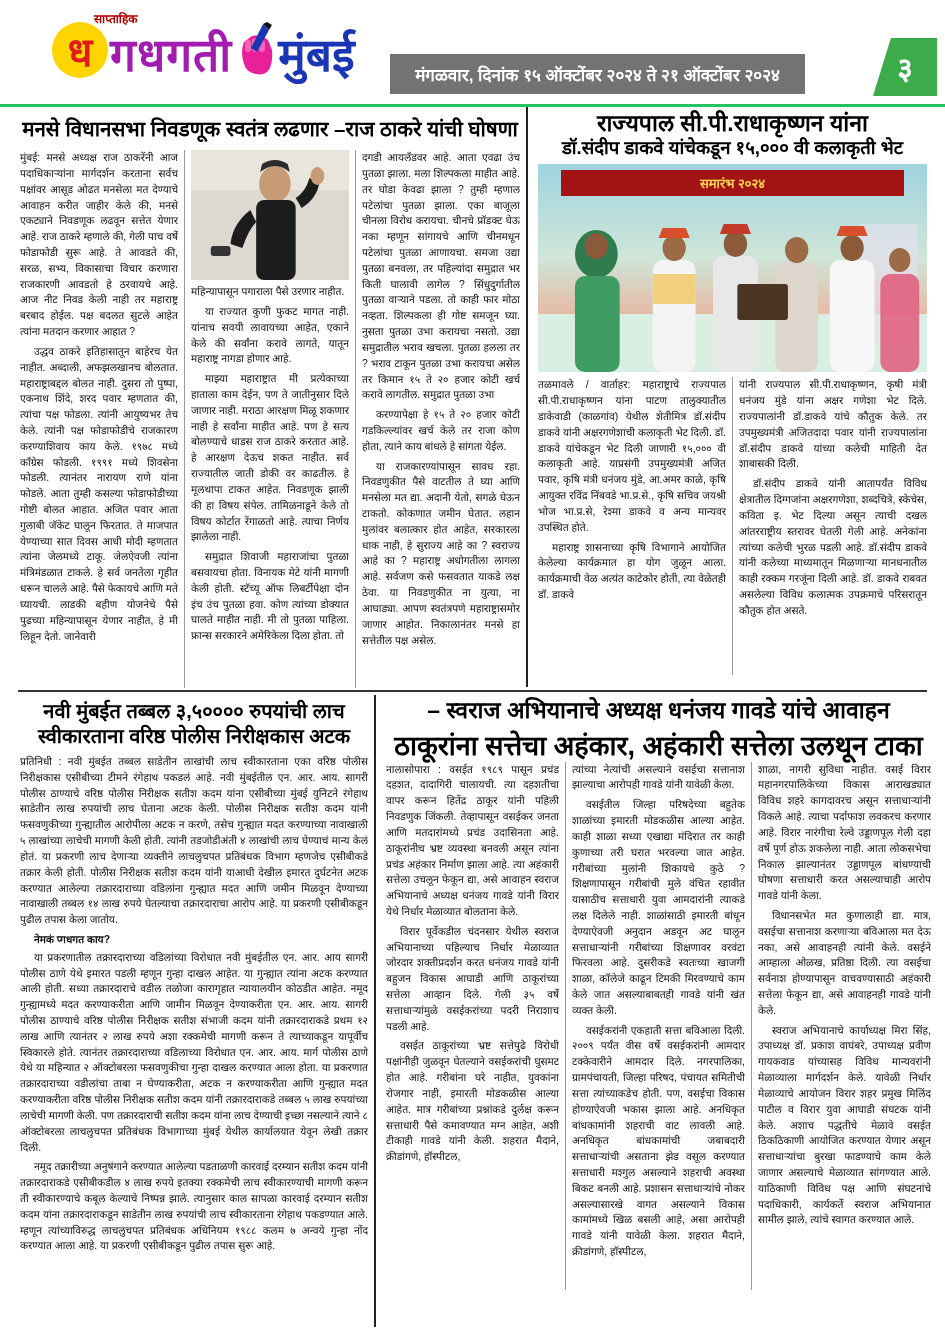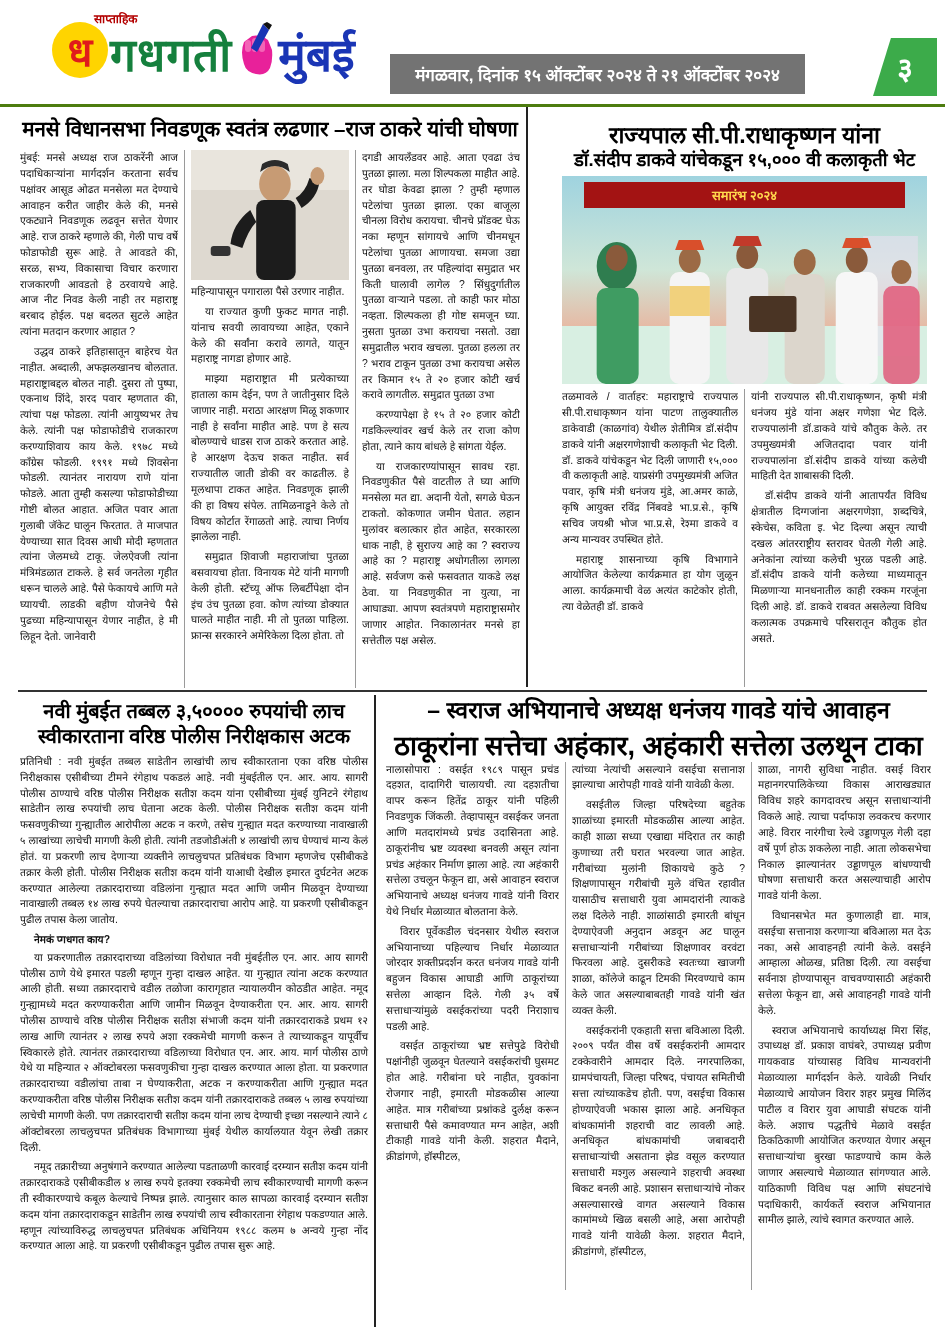--- a/index.html
+++ b/index.html
@@ -1,24 +1,24 @@
 <!DOCTYPE html>
 <html lang="mr"><head>
 <meta charset="utf-8">
 <style>
   html,body{margin:0;padding:0;background:#e8e8e8;}
   .page{position:relative;width:945px;height:1332px;margin:0 auto;background:#ffffff;
         font-family:"Liberation Sans","DejaVu Sans",sans-serif;color:#111;overflow:hidden;}
   
-  .header{position:relative;height:104px;border-bottom:3px solid #4d7c0f;}
+  .header{position:relative;height:104px;border-bottom:3px solid #22c55e;}
   .masthead{position:absolute;left:52px;top:8px;display:flex;align-items:flex-end;}
   .tagline{position:absolute;left:42px;top:2px;font-size:12px;font-weight:bold;color:#b30000;}
   .logo-dha{width:56px;height:56px;border-radius:50%;background:#ffd400;color:#e01b1b;
             font-size:40px;font-weight:bold;display:flex;align-items:center;justify-content:center;margin-top:14px;}
-  .logo-rest{font-size:46px;font-weight:bold;color:#15803d;letter-spacing:1px;line-height:1;margin:14px 2px 0 2px;}
+  .logo-rest{font-size:46px;font-weight:bold;color:#a21caf;letter-spacing:1px;line-height:1;margin:14px 2px 0 2px;}
   .fist{width:40px;height:56px;margin:10px 2px 0 2px;}
   .logo-city{font-size:46px;font-weight:bold;color:#1a35b5;line-height:1;margin-top:14px;}
   .datestrip{position:absolute;left:390px;top:54px;width:415px;height:40px;background:#737373;color:#fff;
              display:flex;align-items:center;justify-content:center;font-size:17px;font-weight:bold;}
   .pagenum{position:absolute;right:8px;top:38px;width:64px;height:58px;background:#3cab4a;color:#fff;
            font-size:30px;font-weight:bold;display:flex;align-items:center;justify-content:center;
            clip-path:polygon(28% 0,100% 0,100% 100%,0 100%);}
   
   .h-xl{font-weight:bold;text-align:center;color:#000;}
   .lead{font-weight:normal;}
@@ -29,21 +29,21 @@
   .vdivider{width:2px;background:#222;}
   .hdivider{height:2px;background:#333;margin:3px 18px;}
   
   .row-top{display:flex;height:580px;padding:0 8px;}
   .art-mns{width:500px;padding:4px 6px 0 12px;}
   .art-mns .headline{font-size:20.5px;margin:2px 0 6px 0;}
   .mns-cols{display:flex;gap:6px;height:538px;overflow:hidden;}
   .mns-col{flex:1 1 0;overflow:hidden;}
   .photo-raj{width:100%;height:130px;margin-bottom:4px;background:linear-gradient(180deg,#d8d4cc,#efece6);
              position:relative;overflow:hidden;}
-  .art-gov{flex:1;padding:16px 10px 0 10px;margin-left:24px;}
+  .art-gov{flex:1;padding:4px 10px 0 10px;}
   .art-gov .headline1{font-size:23px;line-height:1.1;}
   .art-gov .headline2{font-size:18.5px;line-height:1.25;margin-bottom:5px;}
   .photo-gov{width:100%;height:208px;background:linear-gradient(180deg,#9fd3df 0%,#cfe6d8 45%,#e8b6a0 75%,#b7d9b2 100%);
              position:relative;overflow:hidden;margin-bottom:5px;}
   .photo-gov .banner{position:absolute;top:6px;left:6%;width:88%;height:26px;background:#a31313;color:#ffd84d;
              font-size:13px;font-weight:bold;display:flex;align-items:center;justify-content:center;}
   .gov-cols{display:flex;gap:6px;height:298px;overflow:hidden;}
   .gov-col{flex:1 1 0;overflow:hidden;}
   
   .row-bottom{display:flex;height:632px;padding:0 8px;}

